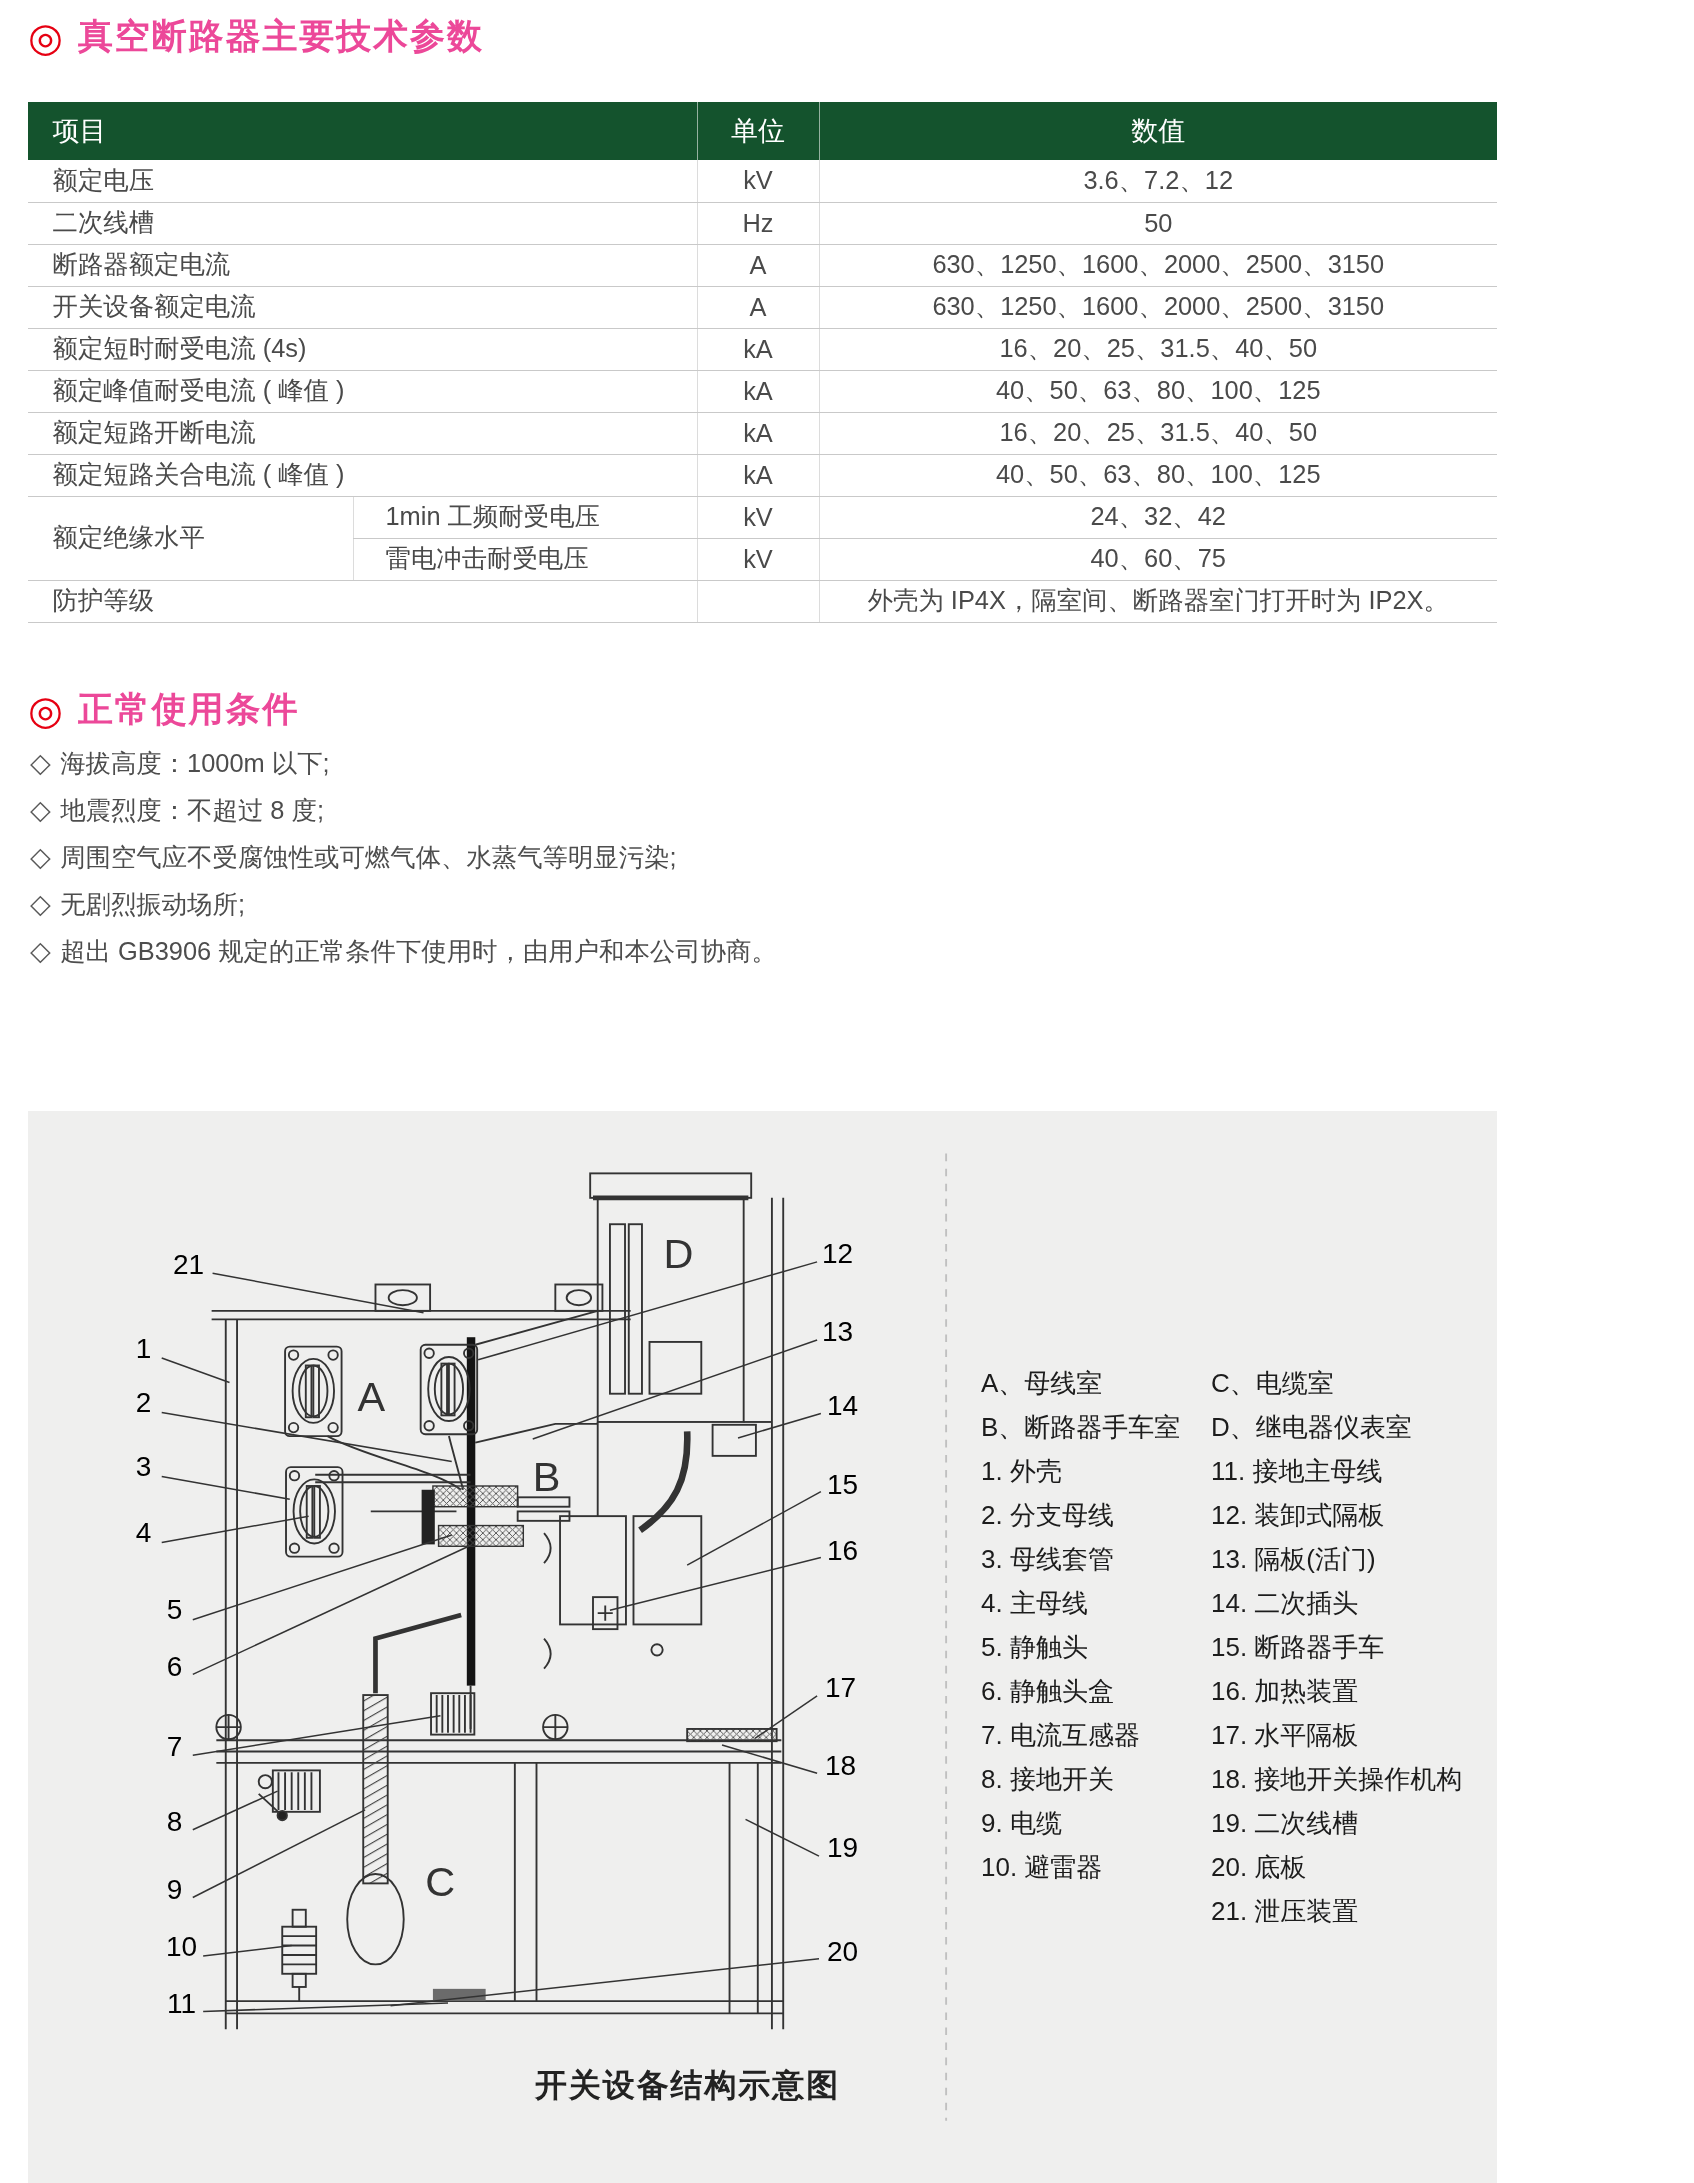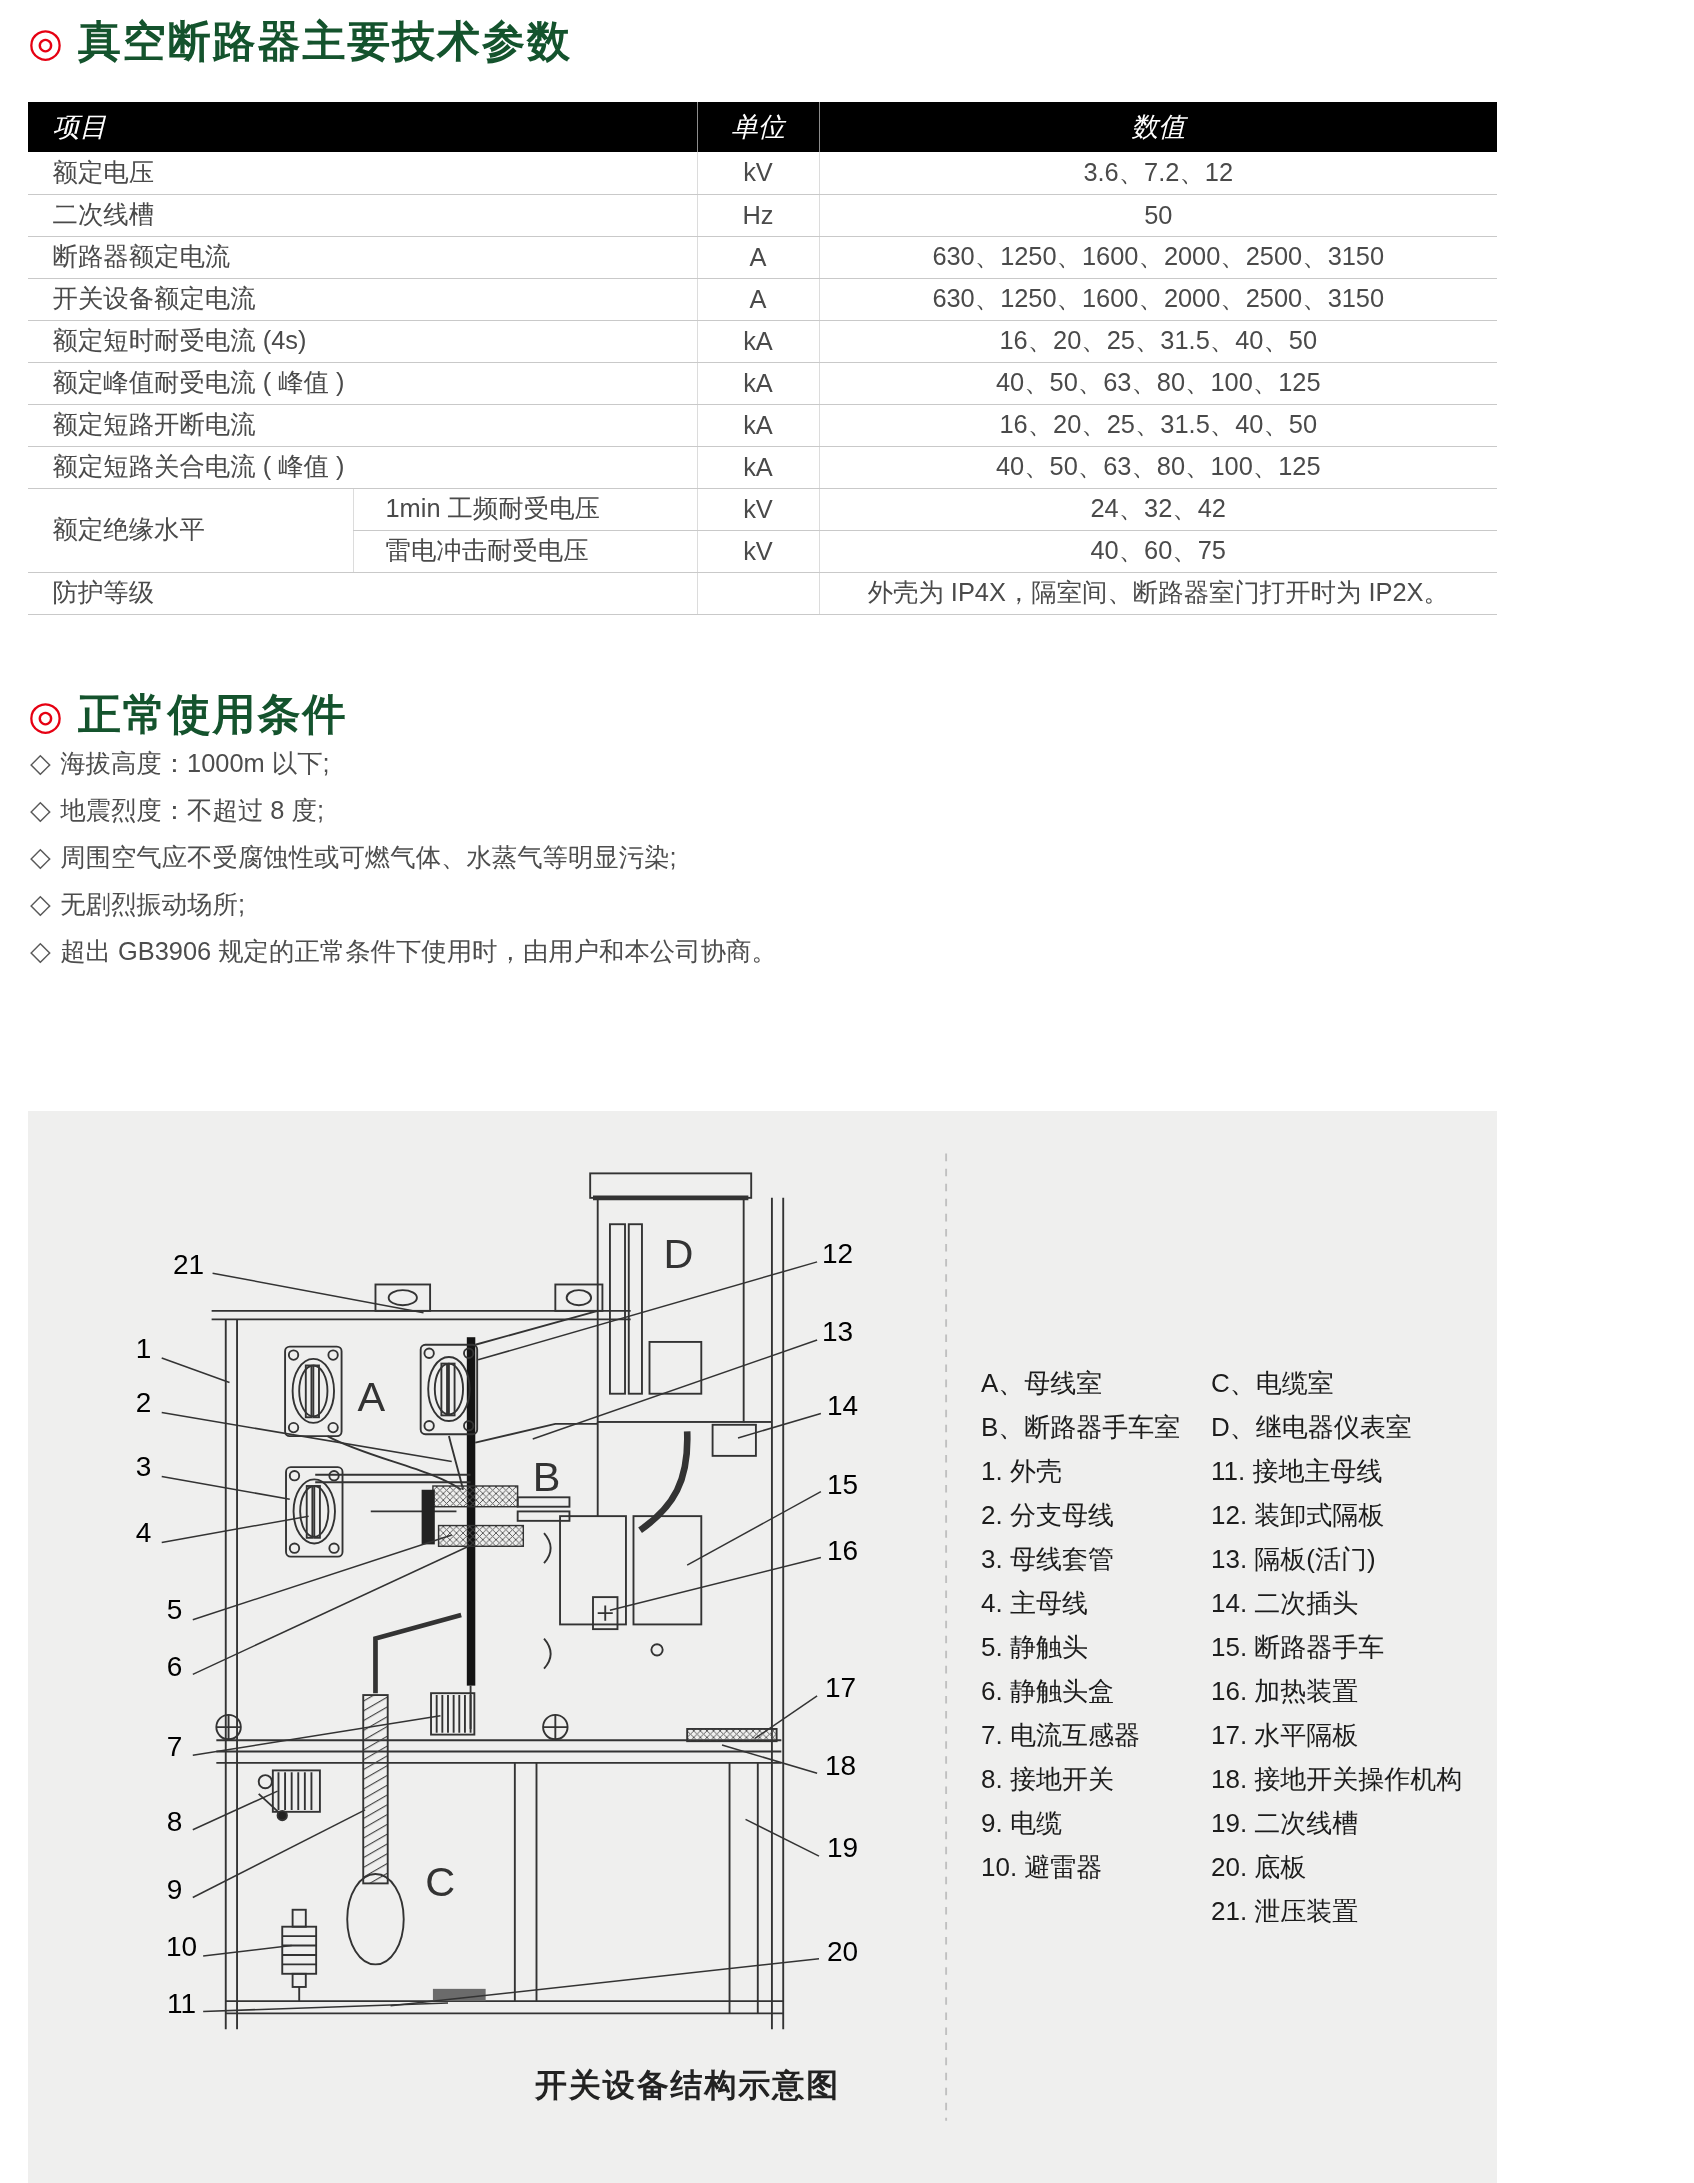--- a/index.html
+++ b/index.html
@@ -4,28 +4,28 @@
 <style>
   html,body{margin:0;padding:0;}
   body{
     width:1695px;height:2184px;position:relative;background:#ffffff;
     font-family:"Liberation Sans","DejaVu Sans",sans-serif;color:#4a4a4a;
     overflow:hidden;
   }
   
   .sec-head{position:absolute;left:28px;display:flex;align-items:center;gap:15px;}
   .sec-head .ring{font-size:40px;line-height:1;color:#e60012;font-weight:400;}
-  .sec-head .txt{font-size:43px;font-weight:bold;color:#14532d;letter-spacing:1.9px;}
+  .sec-head .txt{font-size:35px;font-weight:bold;color:#ec4899;letter-spacing:1.9px;}
 
   
   table.spec{
     position:absolute;left:28px;top:102px;width:1469px;
     border-collapse:collapse;table-layout:fixed;font-size:25.4px;color:#4a4a4a;
   }
-  table.spec thead tr{height:50px;background:#000000;font-style:italic;}
+  table.spec thead tr{height:58px;background:#14532d;}
   table.spec th{color:#ffffff;font-weight:400;font-size:27px;}
   table.spec th.item{text-align:left;padding-left:24.5px;}
   table.spec th.unit{border-left:0.9px solid rgba(255,255,255,.55);border-right:0.9px solid rgba(255,255,255,.55);}
   table.spec tbody tr{height:42px;}
   table.spec td{border-bottom:0.9px solid #c9c9c9;}
   table.spec td.item{text-align:left;padding-left:24.5px;}
   table.spec td.sub{text-align:left;padding-left:32px;border-left:0.9px solid #dcdcdc;}
   table.spec td.unit{text-align:center;border-left:0.9px solid #dcdcdc;border-right:0.9px solid #dcdcdc;}
   table.spec td.value{text-align:center;}
 

